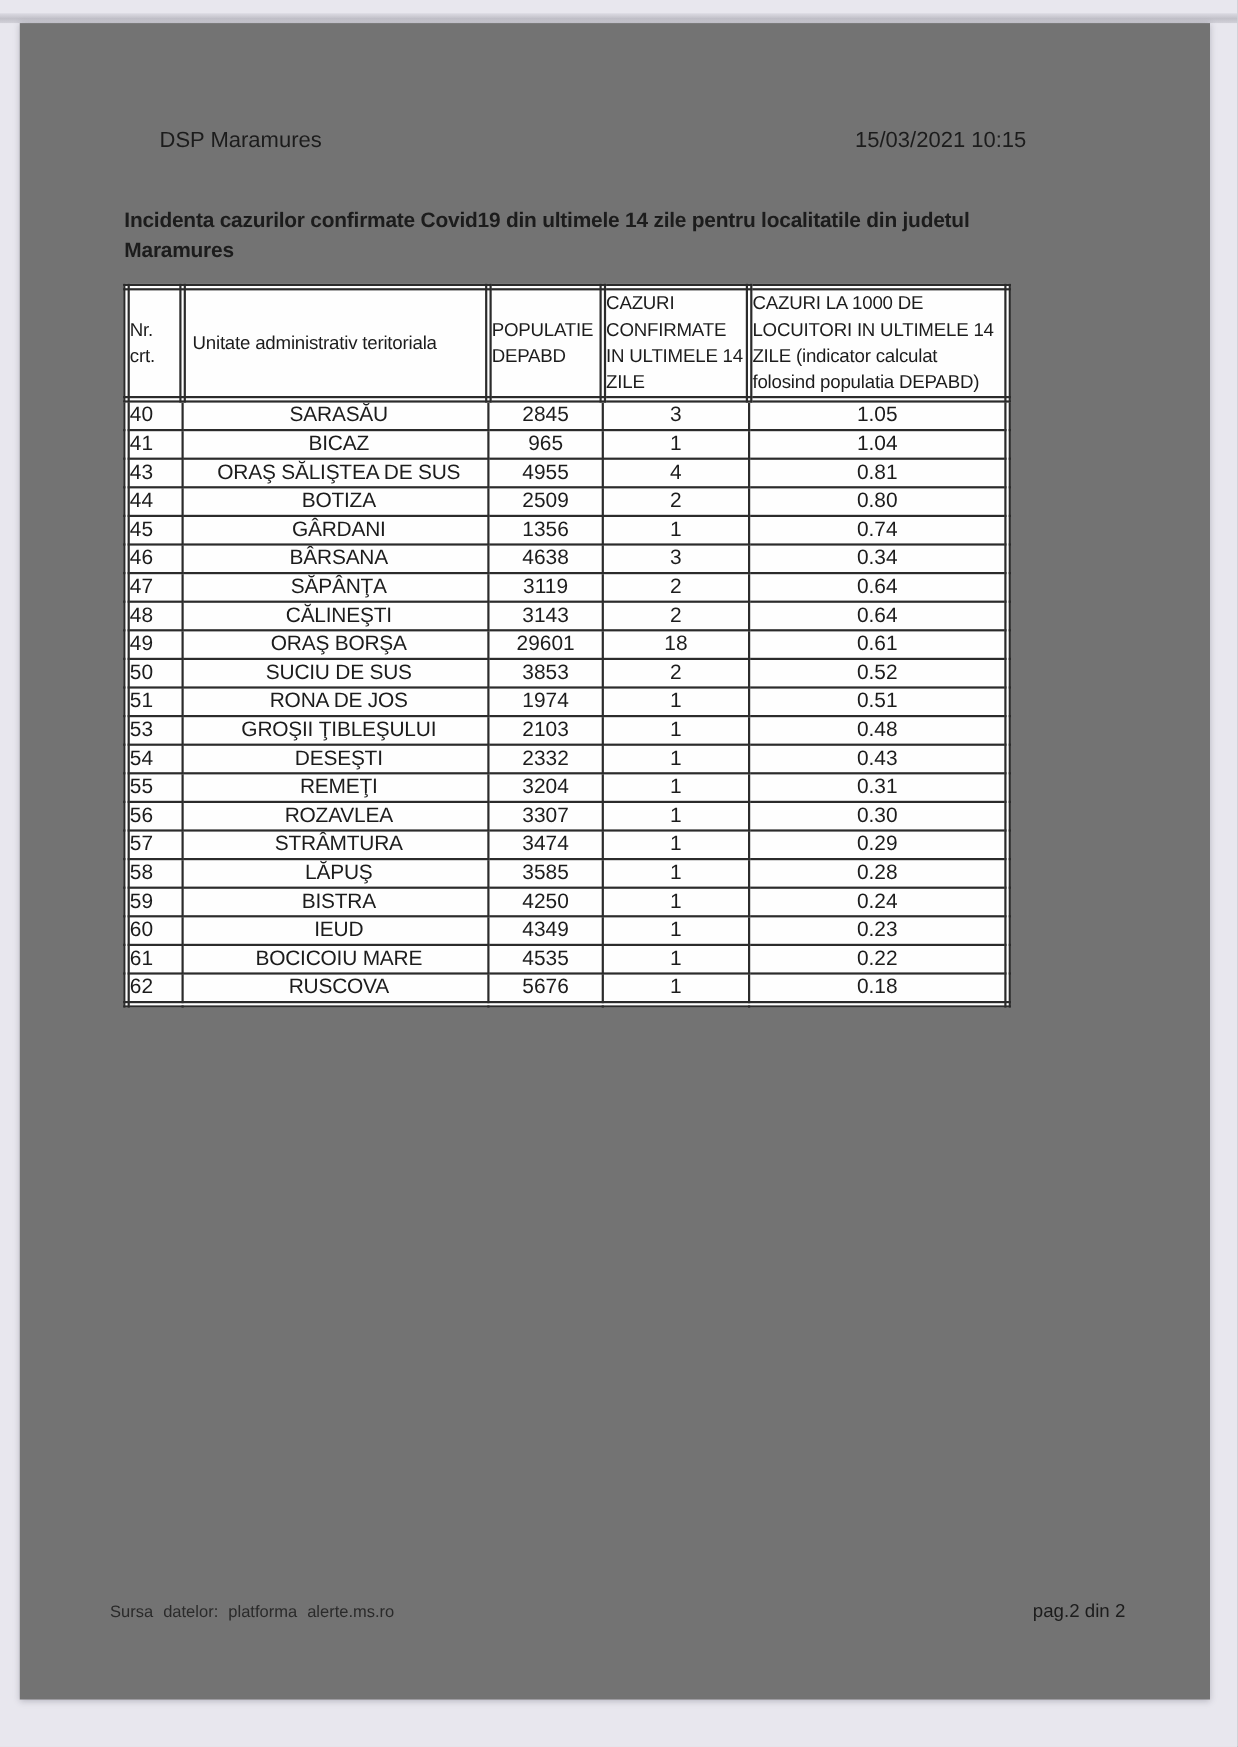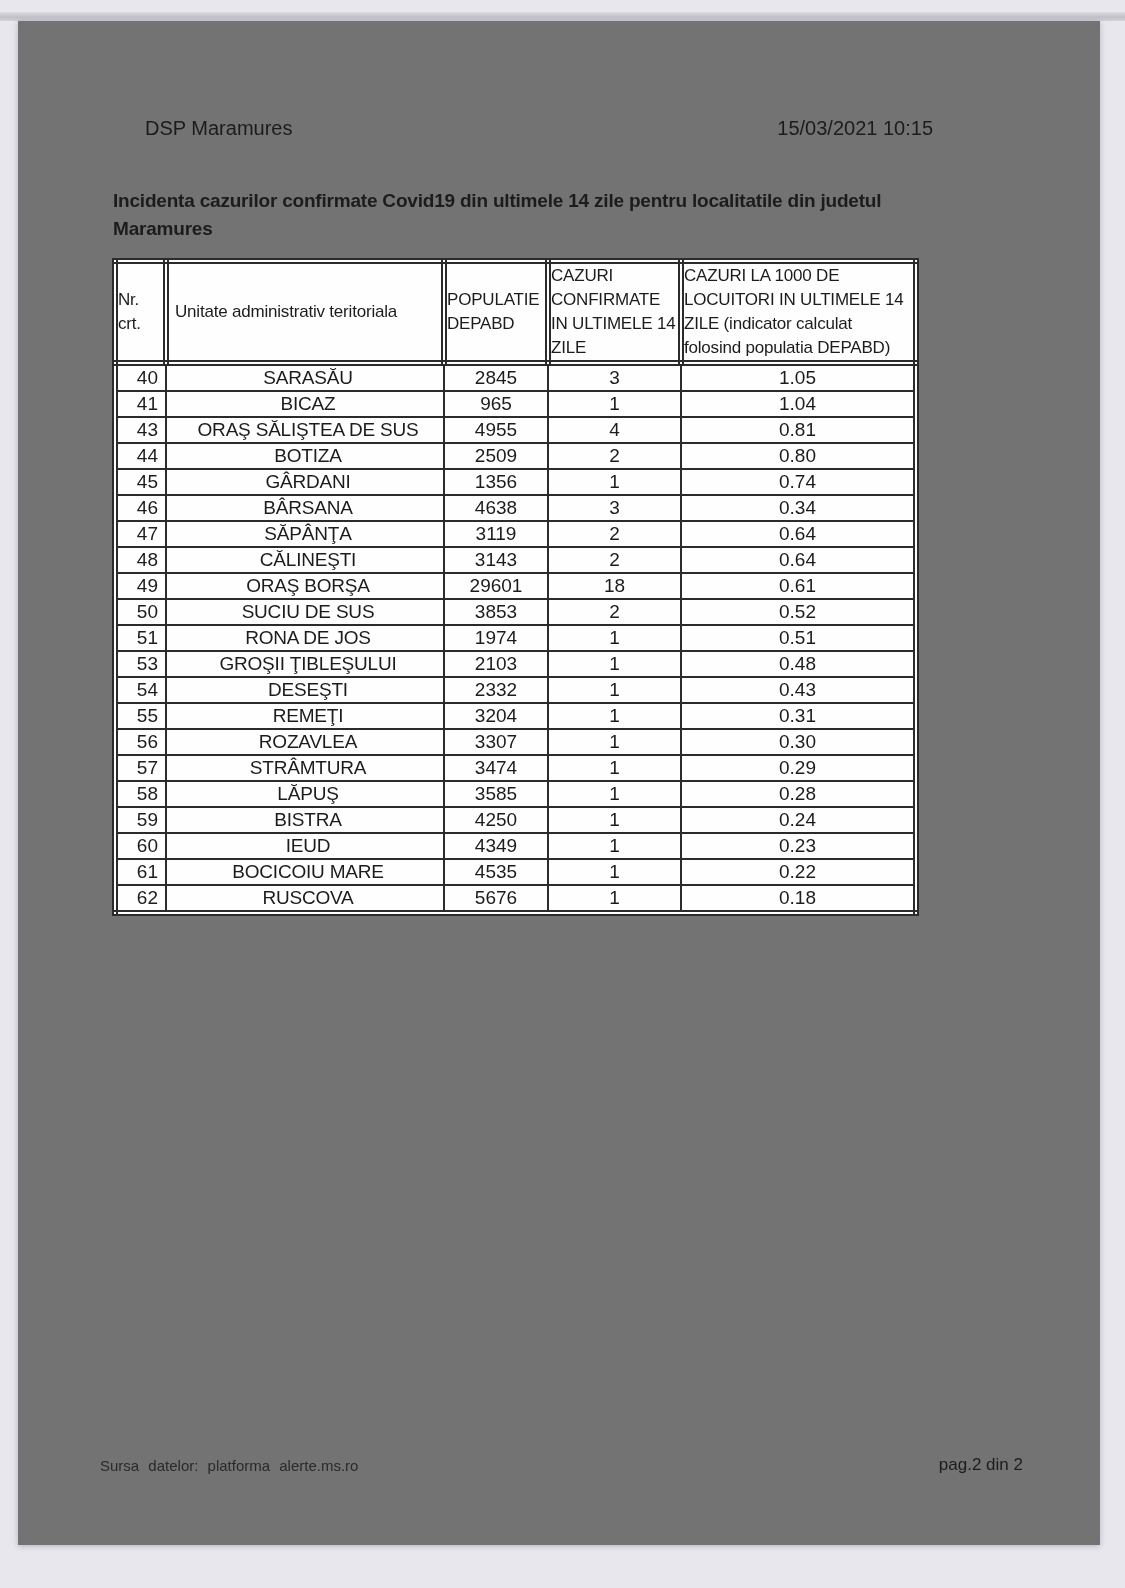--- a/index.html
+++ b/index.html
@@ -15,21 +15,21 @@
              font-size:19px;font-weight:bold;line-height:28px;letter-spacing:-0.2px;margin-top:20px;}
   .tbl-wrap{position:absolute;left:94px;top:237px;}
   table{border-collapse:collapse;table-layout:fixed;width:801px;background:#fefefe;}
   table,th,td{border-color:#2b2b2b;}
   table{border:6px double #2b2b2b;}
   th{border:6px double #2b2b2b;font-weight:normal;font-size:17px;letter-spacing:-0.2px;
      vertical-align:middle;padding:0;height:96px;line-height:24px;text-align:left;}
   th.h-unitate{text-align:left;padding-left:6px;}
   td{border:2px solid #2b2b2b;height:24px;line-height:24px;font-size:19px;
      padding:0;text-align:center;white-space:nowrap;overflow:hidden;}
-  td.c-nr{text-align:right;padding-right:7px;}
+  td.c-nr{text-align:left;padding-right:7px;}
   td.c-unitate{text-align:center;padding-left:6px;letter-spacing:-0.2px;}
   .footer-source{position:absolute;left:82px;top:1436px;font-size:15px;color:#2a2a2a;
                  word-spacing:5px;white-space:nowrap;}
   .footer-page{position:absolute;right:77px;top:1434px;font-size:17px;white-space:nowrap;}
 </style>
 </head>
 <body>
 
 <div id="canvas">
   <div class="top-band"></div>

